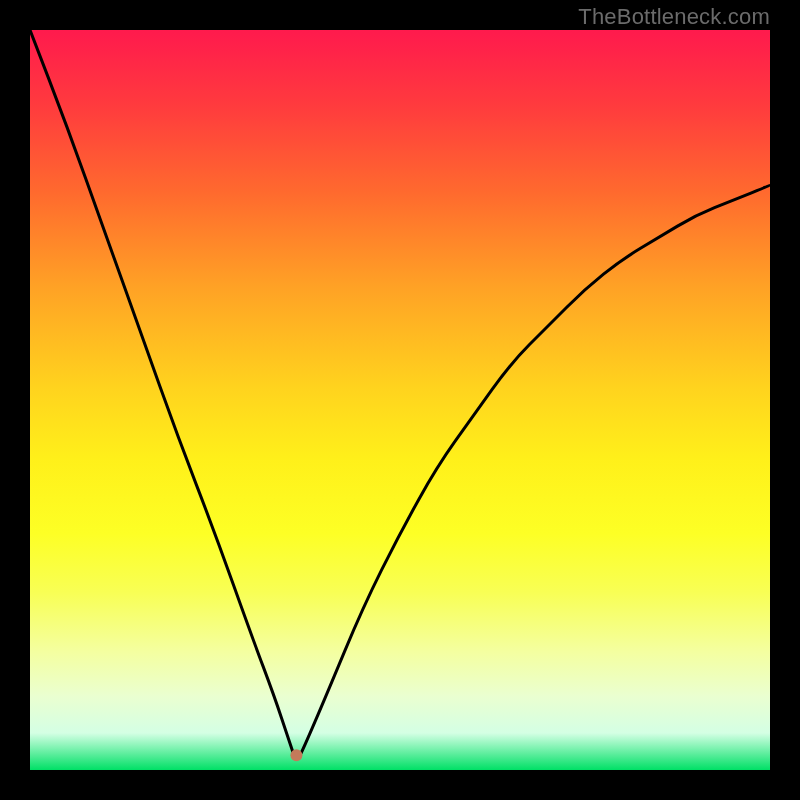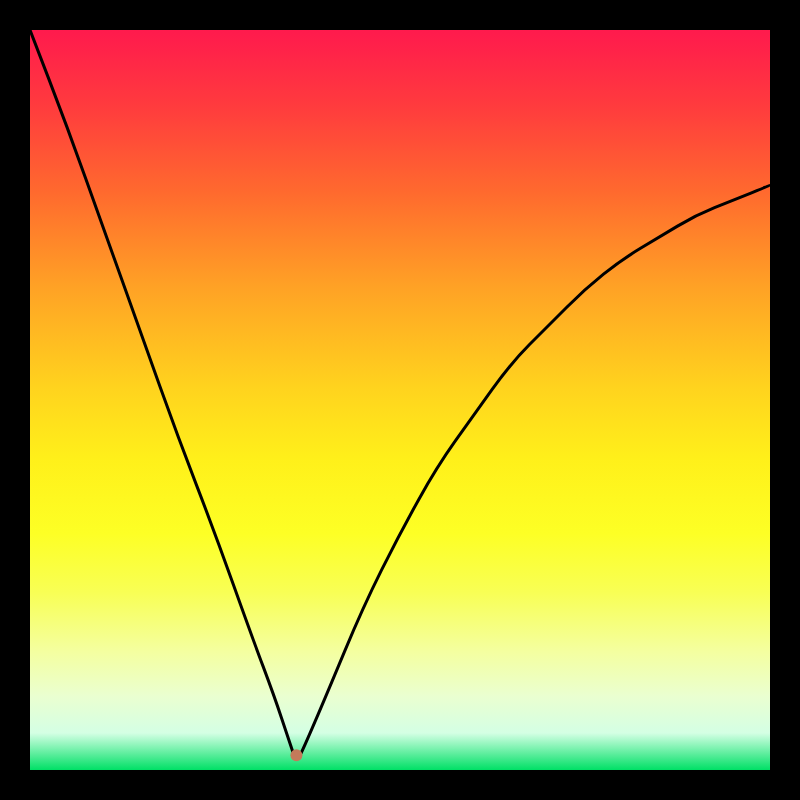--- a/index.html
+++ b/index.html
@@ -53,19 +53,20 @@
     position: absolute;
     top: 0; left: 0;
     width: 740px;
     height: 740px;
   }
 </style>
 </head>
 <body>
 
 <div class="frame">
+  <div class="watermark">TheBottleneck.com</div>
   <div class="plot">
     <svg class="curve" viewBox="0 0 740 740">
       <path id="curve-path" fill="none" stroke="#000000" stroke-width="3" stroke-linejoin="round" stroke-linecap="round" d="M 0,0 Q 0,0 18.5,48.10000000000002 Q 37,96.20000000000005 55.5,148.00000000000006 Q 74,199.80000000000007 92.5,251.60000000000005 Q 111,303.40000000000003 129.5,355.20000000000005 Q 148,407 166.5,455.1 Q 185,503.2 203.5,555 Q 222,606.8 233.10000000000002,636.4 Q 244.20000000000002,666 251.60000000000002,688.2 Q 259,710.4 262.7,721.5 Q 266.4,732.6 270.1,725.2 Q 273.8,717.8 284.9,691.9 Q 296,666 314.5,621.6 Q 333,577.2 351.5,540.2 Q 370,503.2 388.5,469.9 Q 407.00000000000006,436.6 425.5,410.70000000000005 Q 444,384.8 462.5,358.9 Q 481,332.99999999999994 499.5,314.5 Q 518,296 536.5,277.5 Q 555,259 573.5,244.20000000000002 Q 592,229.40000000000003 610.5,218.30000000000004 Q 629,207.20000000000005 647.5,196.10000000000002 Q 666,185 684.5,177.59999999999997 Q 703,170.19999999999993 721.5,162.79999999999995 T 740,155.39999999999998"></path>
       <circle id="marker-dot" r="6" fill="#c47a5a" cx="266.4" cy="725.2"></circle>
     </svg>
   </div>
 </div>
 
 </body></html>

